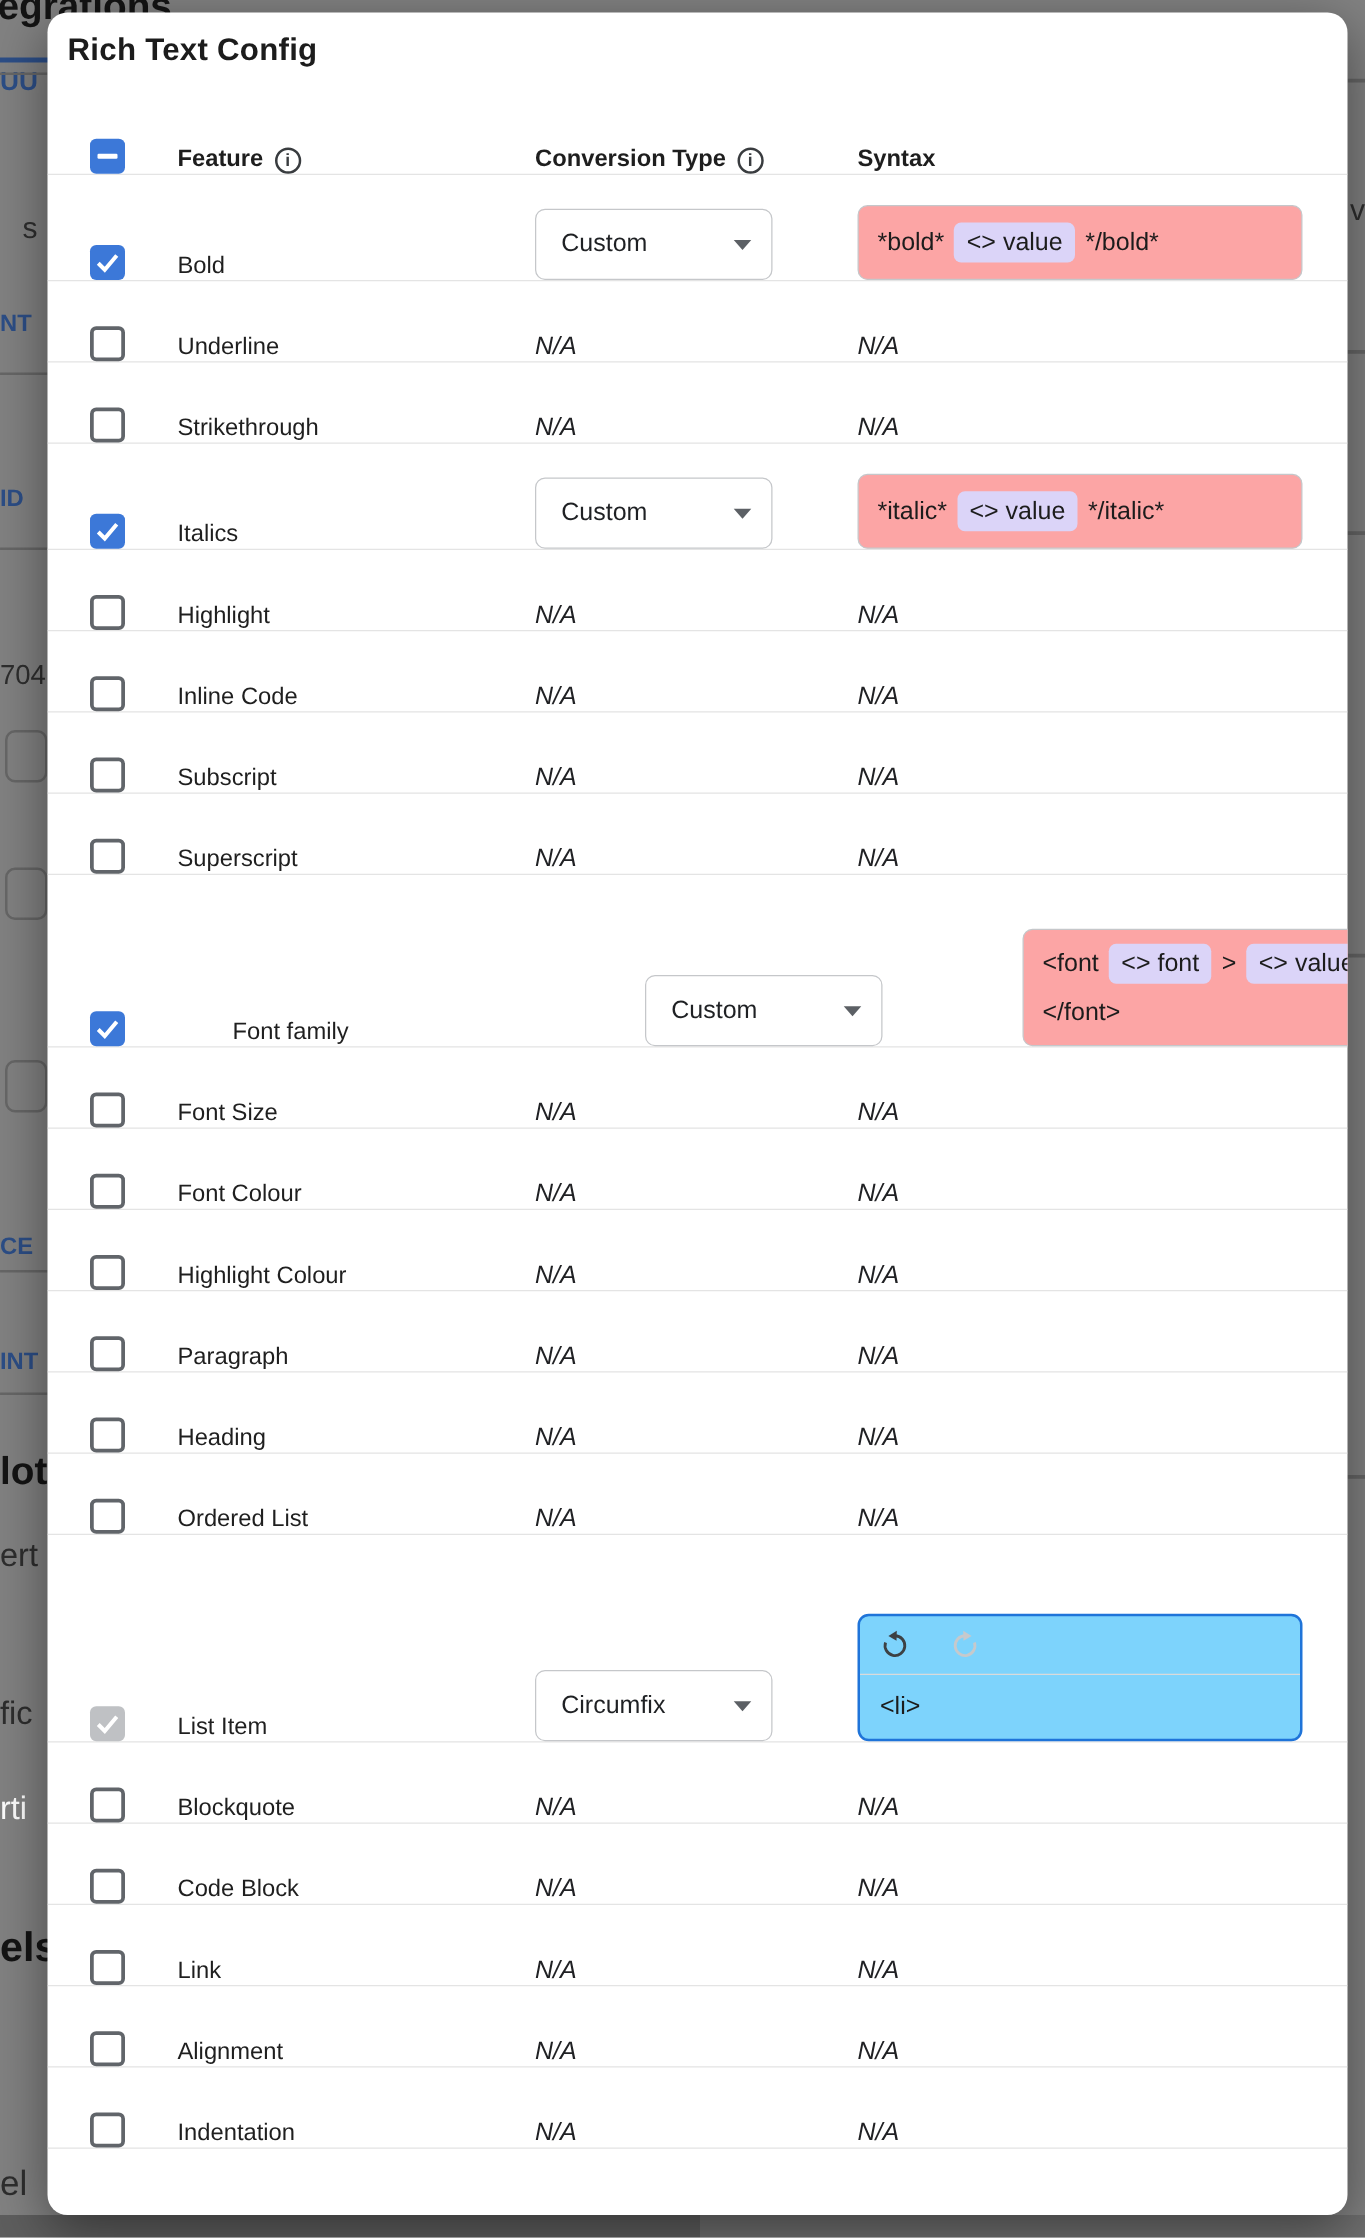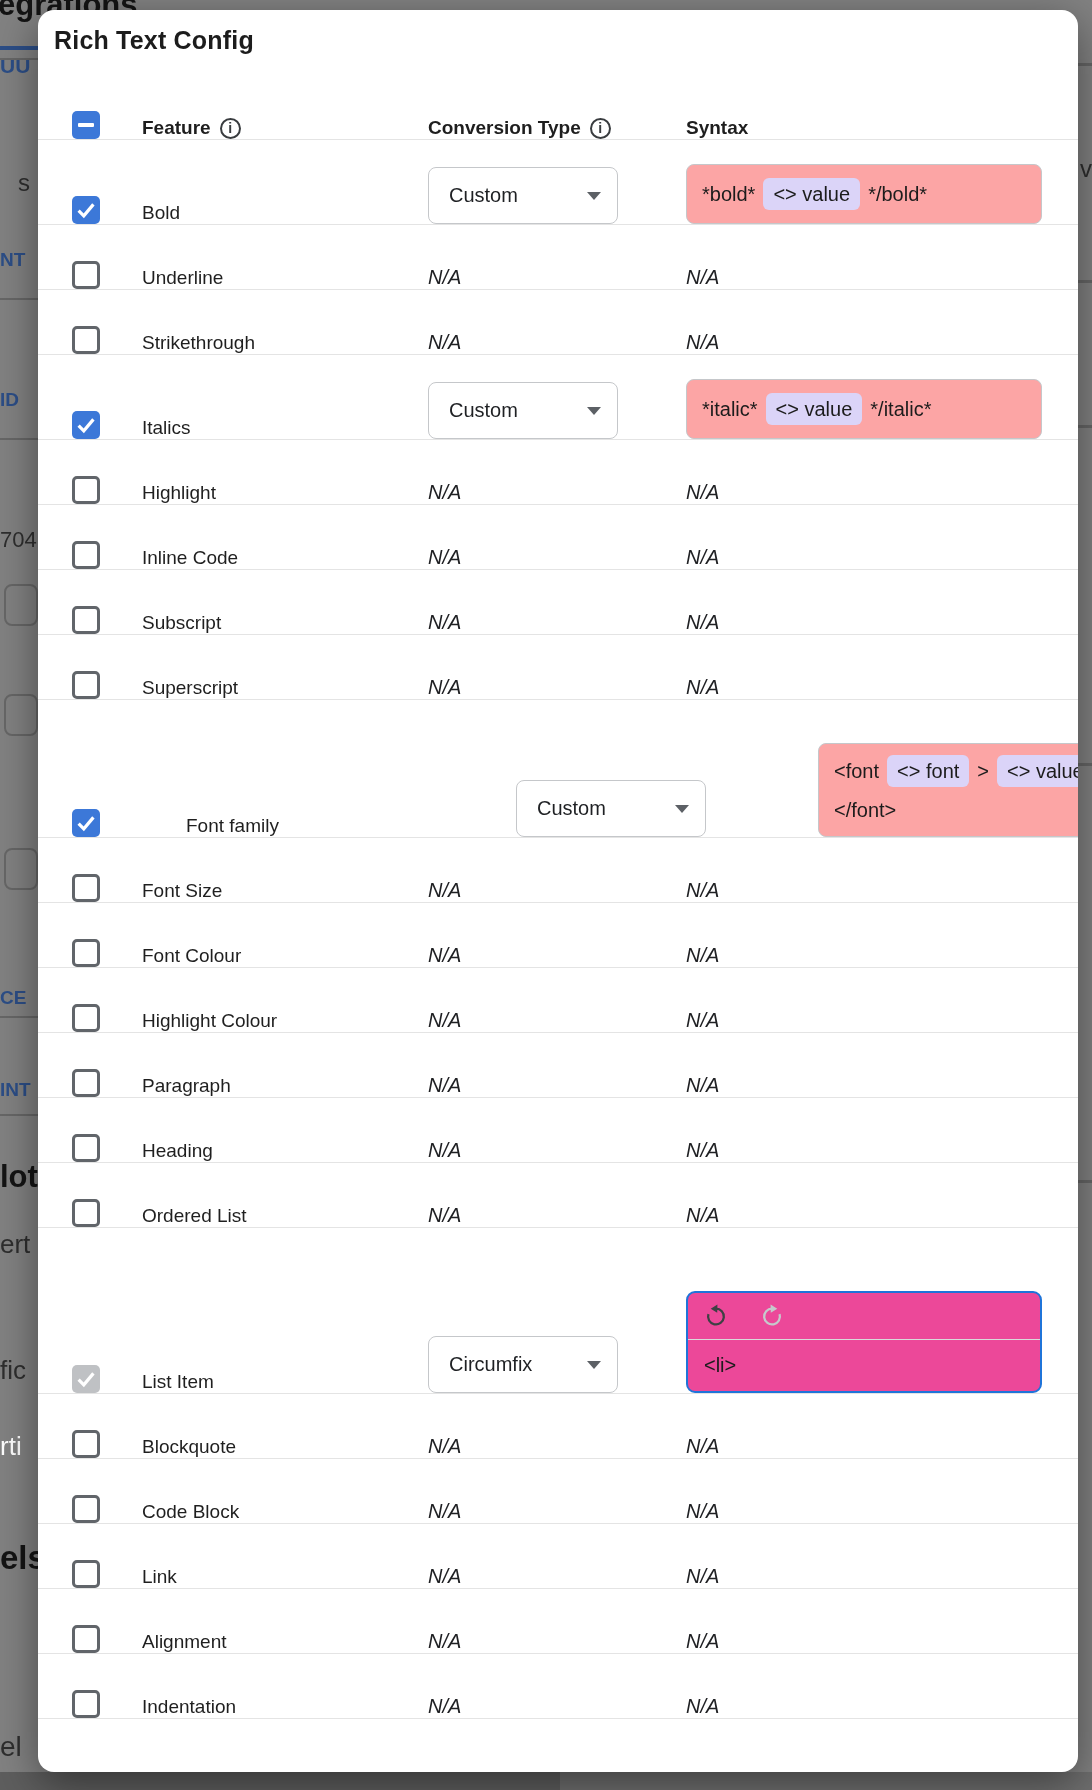--- a/index.html
+++ b/index.html
@@ -67,21 +67,21 @@
     column-gap:8px;row-gap:4px;line-height:30px;
   }
   .chip{background:var(--chip);border-radius:6px;padding:1px 10px;white-space:pre;}
   .flexbr{flex-basis:100%;height:0;}
   .sbox-input{
     width:356px;height:60px;box-sizing:border-box;background:#fff;
     border:2px solid #212327;border-radius:8px;display:flex;align-items:center;
     padding:0 15px;font-size:20px;color:#1c1c1c;
   }
   .sbox-focused{
-    width:356px;box-sizing:border-box;background:#ec4899;
+    width:356px;box-sizing:border-box;background:#7dd3fc;
     border:2.5px solid var(--focus);border-radius:9px;overflow:hidden;
   }
   .sf-toolbar{display:flex;align-items:center;gap:28px;padding:10px 16px;border-bottom:1px solid #dadada;}
   .tool{width:26px;height:26px;cursor:pointer;color:#3d4144;}
   .tool.disabled{color:#c6c9cc;cursor:default;}
   .tool svg{width:26px;height:26px;display:block;}
   .sf-text{padding:14px 16px;font-size:20px;color:#1c1c1c;}
 </style>
 </head>
 <body style="background: rgb(130, 130, 130);">

